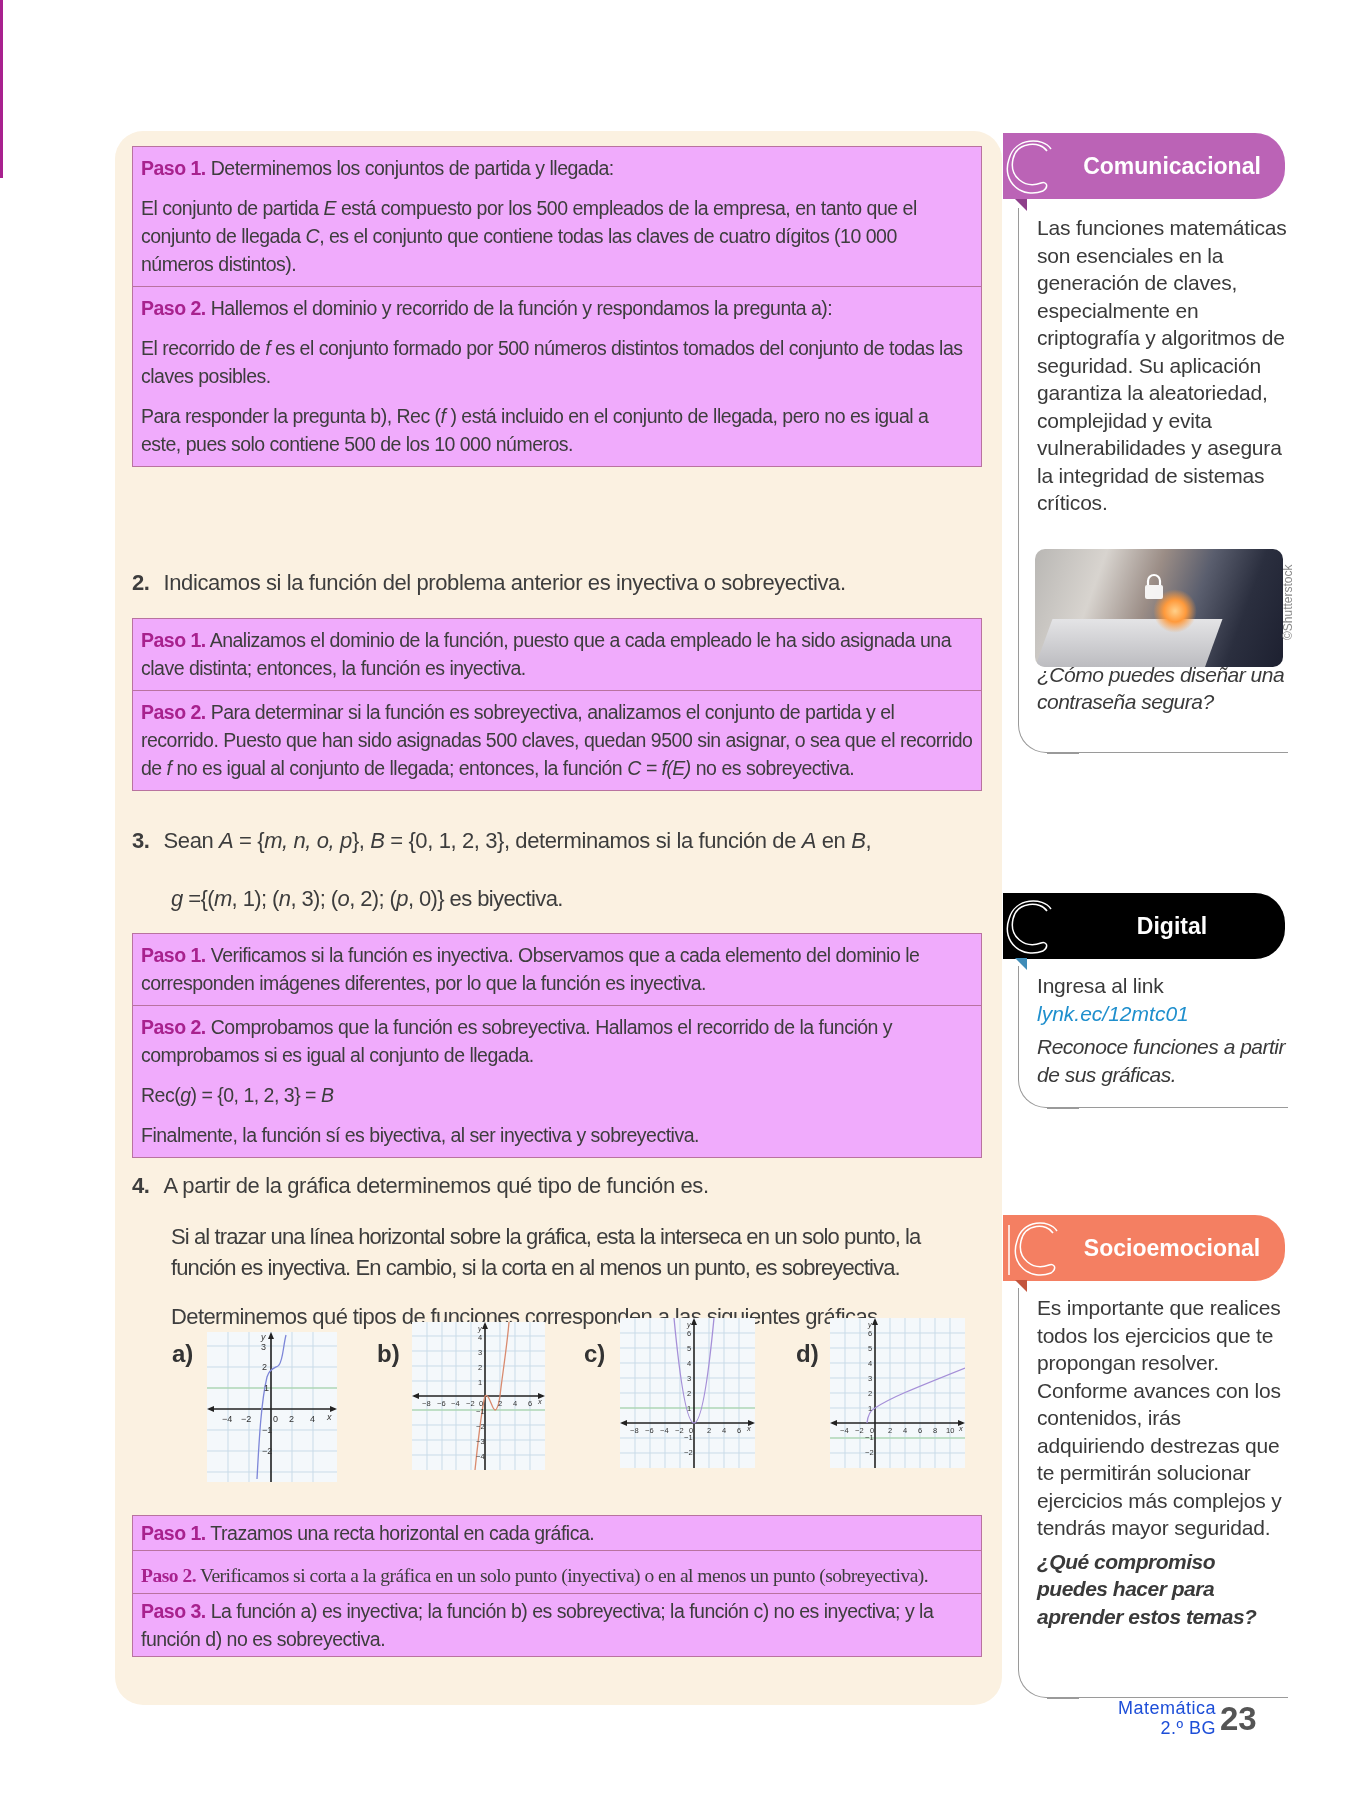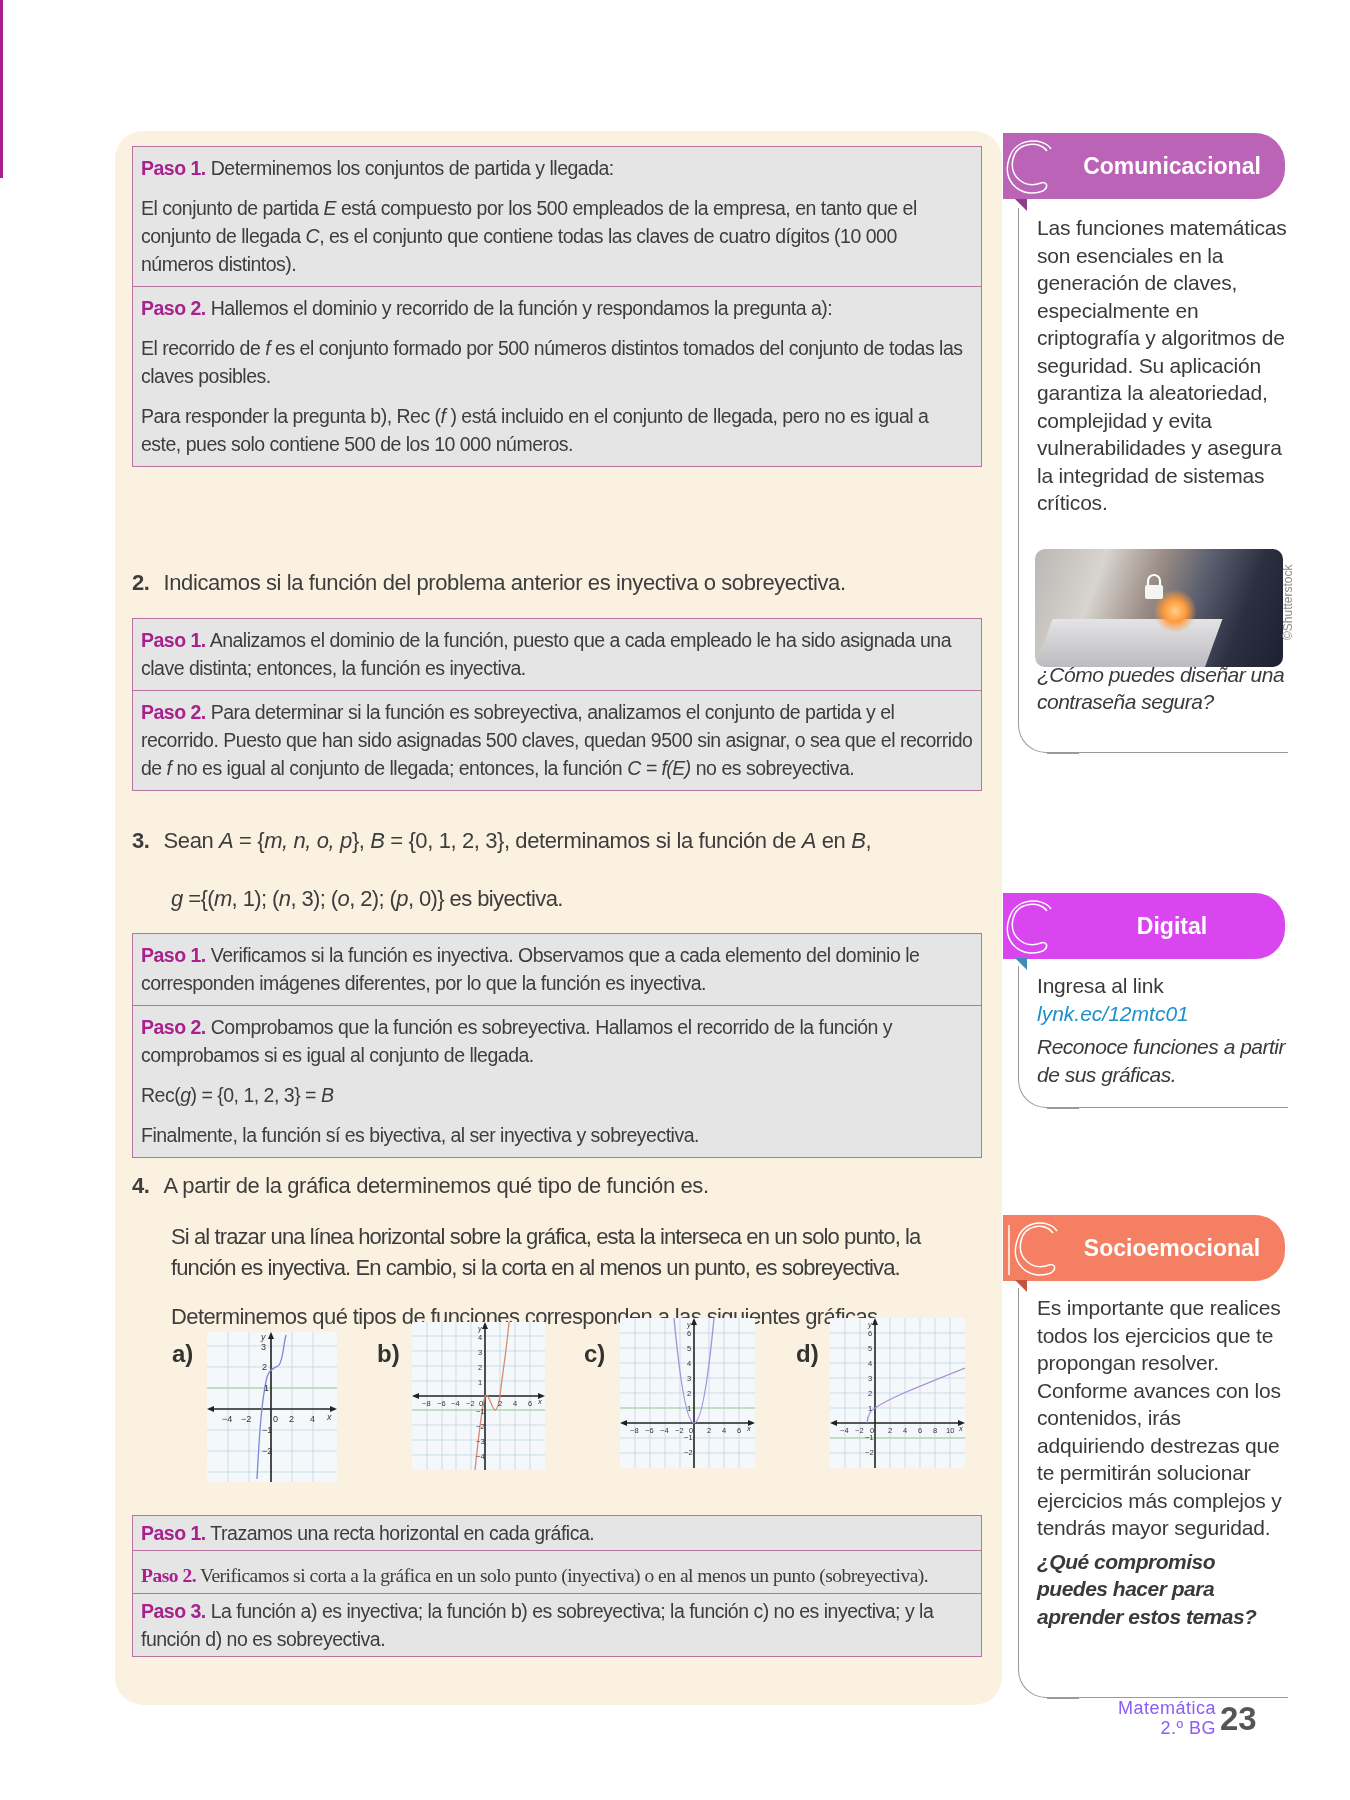--- a/index.html
+++ b/index.html
@@ -2,21 +2,21 @@
 <html><head>
 <meta charset="utf-8">
 <style>
   * { box-sizing: border-box; margin: 0; padding: 0; }
   html, body { width: 1350px; height: 1800px; background: #ffffff; overflow: hidden; }
   body { position: relative; font-family: "Liberation Sans", sans-serif; color: #3c3c3c; }
   .edge-bar { position: absolute; left: 0; top: 0; width: 3px; height: 178px; background: #a8218e; }
 
   .panel { position: absolute; left: 115px; top: 131px; width: 887px; height: 1574px; background: #fbf1e1; border-radius: 28px; }
 
-  .box { position: absolute; left: 132px; width: 850px; border: 1.5px solid #b9739f; background: #e5e5e5; }
+  .box { position: absolute; left: 132px; width: 850px; border: 1.5px solid #b9739f; background: #f0abfc; }
   .box .row { border-top: 1.5px solid #b9739f; padding: 7px 8px 8px 8px; }
   .box .row:first-child { border-top: none; }
   .p { font-size: 19.5px; line-height: 28px; letter-spacing: -0.5px; color: #3d3d3d; }
   .p + .p { margin-top: 12px; }
   .paso { color: #a8218e; font-weight: bold; }
   .it { font-style: italic; }
 
   .item { position: absolute; left: 132px; font-size: 22px; color: #3d3d3d; letter-spacing: -0.4px; }
   .item .num { font-weight: bold; margin-right: 14px; }
   .sub { position: absolute; left: 171px; font-size: 22px; color: #3d3d3d; letter-spacing: -0.6px; line-height: 30px; }
@@ -36,21 +36,21 @@
   .side-body .link { font-size: 21px; line-height: 27.5px; color: #1f8fcd; font-style: italic; }
   .side-body .bottomline { position: absolute; left: 28px; bottom: -1.5px; width: 32px; height: 1.5px; background: #9a9a9a; }
 
   .photo { position: absolute; left: 1035px; top: 549px; width: 248px; height: 118px; border-radius: 10px; overflow: hidden;
     background: linear-gradient(110deg, #b9b7b4 0%, #d8d4cf 25%, #9b8d86 45%, #5a5e6e 62%, #2b2f3f 80%, #1d2030 100%); }
   .photo .glow { position: absolute; left: 118px; top: 40px; width: 44px; height: 44px; border-radius: 50%; background: radial-gradient(circle, #ffd08a 0%, #ff9a3c 35%, rgba(255,150,60,0) 70%); }
   .photo .lock { position: absolute; left: 108px; top: 24px; width: 22px; height: 28px; }
   .photo .laptop { position: absolute; left: 0; top: 70px; width: 170px; height: 48px; background: linear-gradient(180deg,#e4e4e6,#bcbcc0); transform: skewX(-20deg); transform-origin: bottom left; }
   .credit { position: absolute; left: 1281px; top: 640px; transform: rotate(-90deg); transform-origin: left top; font-size: 12px; color: #8a8a8a; }
 
-  .footer-subject { position: absolute; left: 1070px; top: 1698px; width: 146px; text-align: right; font-size: 18px; line-height: 20px; color: #8b5cf6; letter-spacing: 0.5px; }
+  .footer-subject { position: absolute; left: 1070px; top: 1698px; width: 146px; text-align: right; font-size: 18px; line-height: 20px; color: #1d4ed8; letter-spacing: 0.5px; }
   .footer-page { position: absolute; left: 1220px; top: 1700px; font-size: 33px; font-weight: bold; color: #555; }
 </style>
 </head>
 <body>
 
 <div class="edge-bar"></div>
 
 <div class="panel"></div>
 
 <div class="box" style="top:146px;">
@@ -318,21 +318,21 @@
 <div class="photo">
   <div class="laptop"></div>
   <div class="glow"></div>
   <svg class="lock" viewBox="0 0 22 28">
     <path d="M5,12 V8 a6,6 0 0 1 12,0 V12" stroke="#ffffff" stroke-width="2.2" fill="none"></path>
     <rect x="2" y="12" width="18" height="14" rx="2" fill="#ffffff" opacity="0.9"></rect>
   </svg>
 </div>
 <div class="credit">©Shutterstock</div>
 
-<div class="side-head" style="top:893px; background:#d946ef;">
+<div class="side-head" style="top:893px; background:#000000;">
   <svg class="c-icon" width="60" height="66" viewBox="0 0 60 66">
     <path d="M44,18 C38,8 14,8 10,26 C6,44 22,56 38,50 C44,48 46,54 40,58 C20,66 -2,50 6,26 C12,4 40,4 48,16" stroke="#fff" stroke-width="1.5" fill="none"></path>
   </svg>
   <span class="title">Digital</span>
 </div>
 <div class="side-fold" style="top:958px; border-top:12px solid #3f8cb8;"></div>
 <div class="side-body" style="top:966px; height:142px;">
   <p class="t">Ingresa al link</p>
   <p class="link">lynk.ec/12mtc01</p>
   <p class="q" style="margin-top:6px;">Reconoce funciones a partir de sus gráficas.</p>

